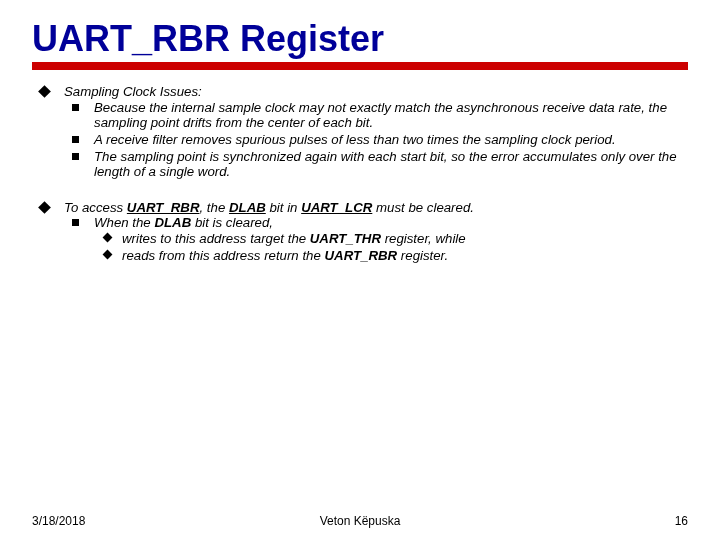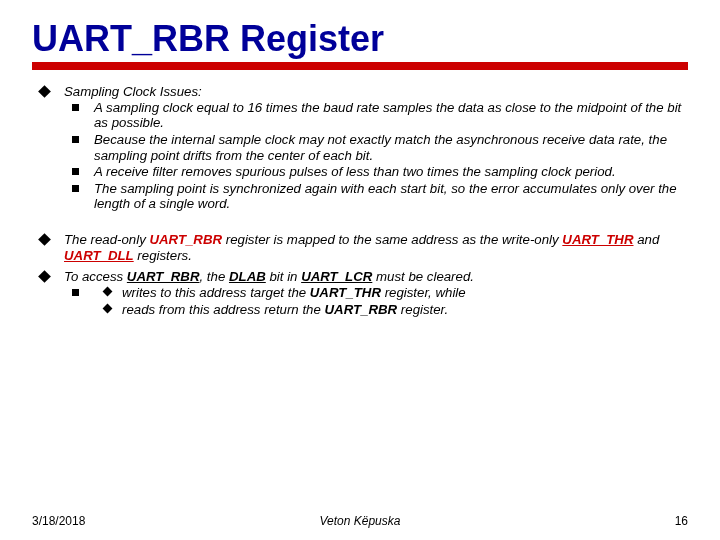--- a/index.html
+++ b/index.html
@@ -99,52 +99,49 @@
     position: absolute;
     bottom: 12px;
     left: 32px;
     right: 32px;
     display: flex;
     justify-content: space-between;
     font-size: 12px;
     color: #000;
     align-items: flex-end;
   }
-  .footer .center { position: absolute; left: 50%; transform: translateX(-50%); font-style: italic; }
+  .footer .center { position: absolute; left: 50%; transform: translateX(-50%); }
 </style>
 </head>
 <body>
 
 <div class="slide">
   <h1 class="title">UART_RBR Register</h1>
   <div class="rule"></div>
 
   <div class="body">
     <ul class="lvl1">
 
       <li>
         <span>Sampling Clock Issues:</span>
         <ul class="lvl2">
-          <li><span>A sampling clock equal to 16 times the baud rate samples the data as close to the midpoint of the bit as possible.</span></li>
           <li><span>Because the internal sample clock may not exactly match the asynchronous receive data rate, the sampling point drifts from the center of each bit.</span></li>
           <li><span>A receive filter removes spurious pulses of less than two times the sampling clock period.</span></li>
           <li><span>The sampling point is synchronized again with each start bit, so the error accumulates only over the length of a single word.</span></li>
         </ul>
       </li>
 
       <div class="spacer-big"></div>
 
-      <li>
-        <span><span>The read-only </span><span class="red">UART_RBR</span><span> register is mapped to the same address as the write-only </span><span class="red u">UART_THR</span><span> and </span><span class="red u">UART_DLL</span><span> registers.</span></span>
-      </li>
 
       <li>
         <span><span>To access </span><span class="b u">UART_RBR</span><span>, the </span><span class="b u">DLAB</span><span> bit in </span><span class="b u">UART_LCR</span><span> must be cleared.</span></span>
         <ul class="lvl2">
           <li>
+            <span><span>When the </span><span class="b">DLAB</span><span> bit is cleared,</span></span>
             <ul class="lvl3">
               <li><span><span>writes to this address target the </span><span class="b">UART_THR</span><span> register, while</span></span></li>
               <li><span><span>reads from this address return the </span><span class="b">UART_RBR</span><span> register.</span></span></li>
             </ul>
           </li>
         </ul>
       </li>
 
     </ul>
   </div>

